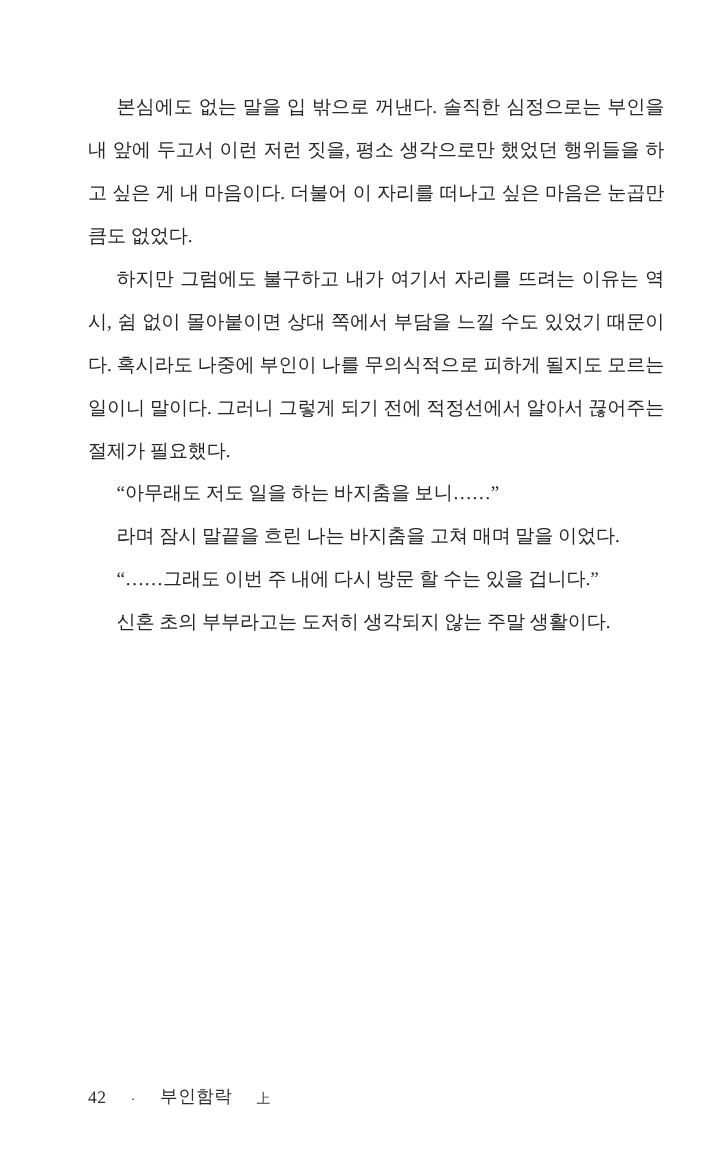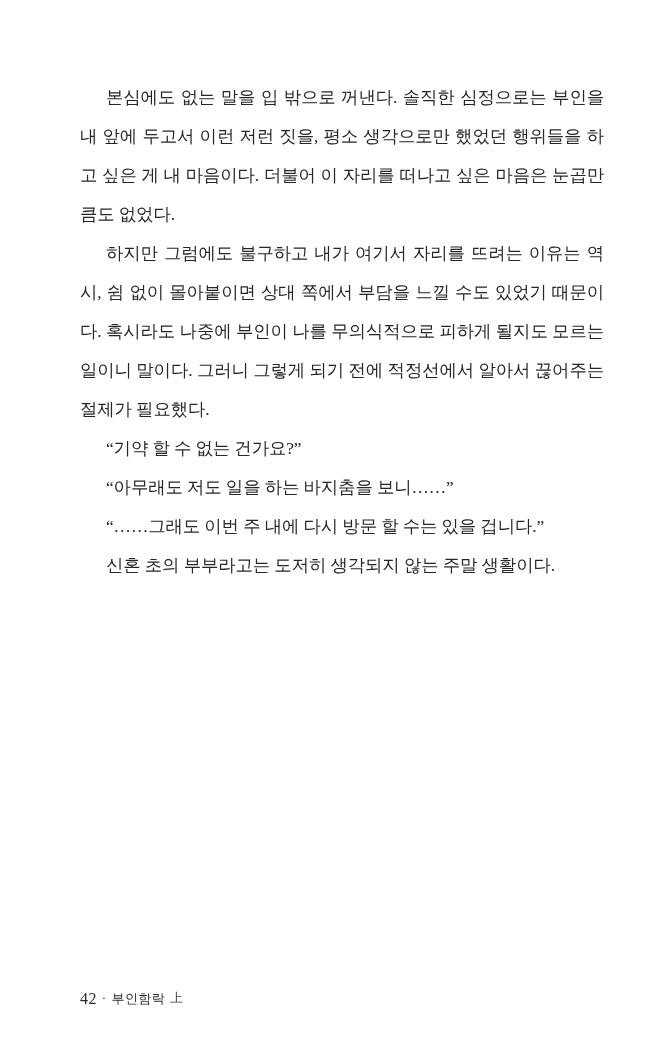--- a/index.html
+++ b/index.html
@@ -38,48 +38,48 @@
     text-align: justify;
   }
   .footer {
     position: absolute;
     left: 80px;
     bottom: 42px;
     font-size: 15px;
     color: #2b2b2b;
     letter-spacing: 0.4px;
     display: flex;
-    align-items: flex-start;
-    gap: 5px;
+    align-items: flex-end;
+    gap: 22px;
   }
   .footer .pagenum {
     font-family: "Liberation Serif", serif;
     font-size: 16px;
   }
   .footer .dot {
     font-size: 13px;
     color: #3a3a3a;
   }
   .footer .booktitle {
-    font-size: 13px;
+    font-size: 16px;
   }
   .footer .volume {
     font-size: 12.5px;
     color: #3a3a3a;
   }
 </style>
 </head>
 <body>
 
 <div class="page">
   <div class="body-text">
     <p class="para">본심에도 없는 말을 입 밖으로 꺼낸다. 솔직한 심정으로는 부인을 내 앞에 두고서 이런 저런 짓을, 평소 생각으로만 했었던 행위들을 하고 싶은 게 내 마음이다. 더불어 이 자리를 떠나고 싶은 마음은 눈곱만큼도 없었다.</p>
     <p class="para">하지만 그럼에도 불구하고 내가 여기서 자리를 뜨려는 이유는 역시, 쉼 없이 몰아붙이면 상대 쪽에서 부담을 느낄 수도 있었기 때문이다. 혹시라도 나중에 부인이 나를 무의식적으로 피하게 될지도 모르는 일이니 말이다. 그러니 그렇게 되기 전에 적정선에서 알아서 끊어주는 절제가 필요했다.</p>
-    <p class="para">“기약 할 수 없는 건가요?”</p>
     <p class="para">“아무래도 저도 일을 하는 바지춤을 보니……”</p>
+    <p class="para">라며 잠시 말끝을 흐린 나는 바지춤을 고쳐 매며 말을 이었다.</p>
     <p class="para">“……그래도 이번 주 내에 다시 방문 할 수는 있을 겁니다.”</p>
     <p class="para">신혼 초의 부부라고는 도저히 생각되지 않는 주말 생활이다.</p>
   </div>
 
   <div class="footer">
     <span class="pagenum">42</span>
     <span class="dot">·</span>
     <span class="booktitle">부인함락</span>
     <span class="volume">上</span>
   </div>

